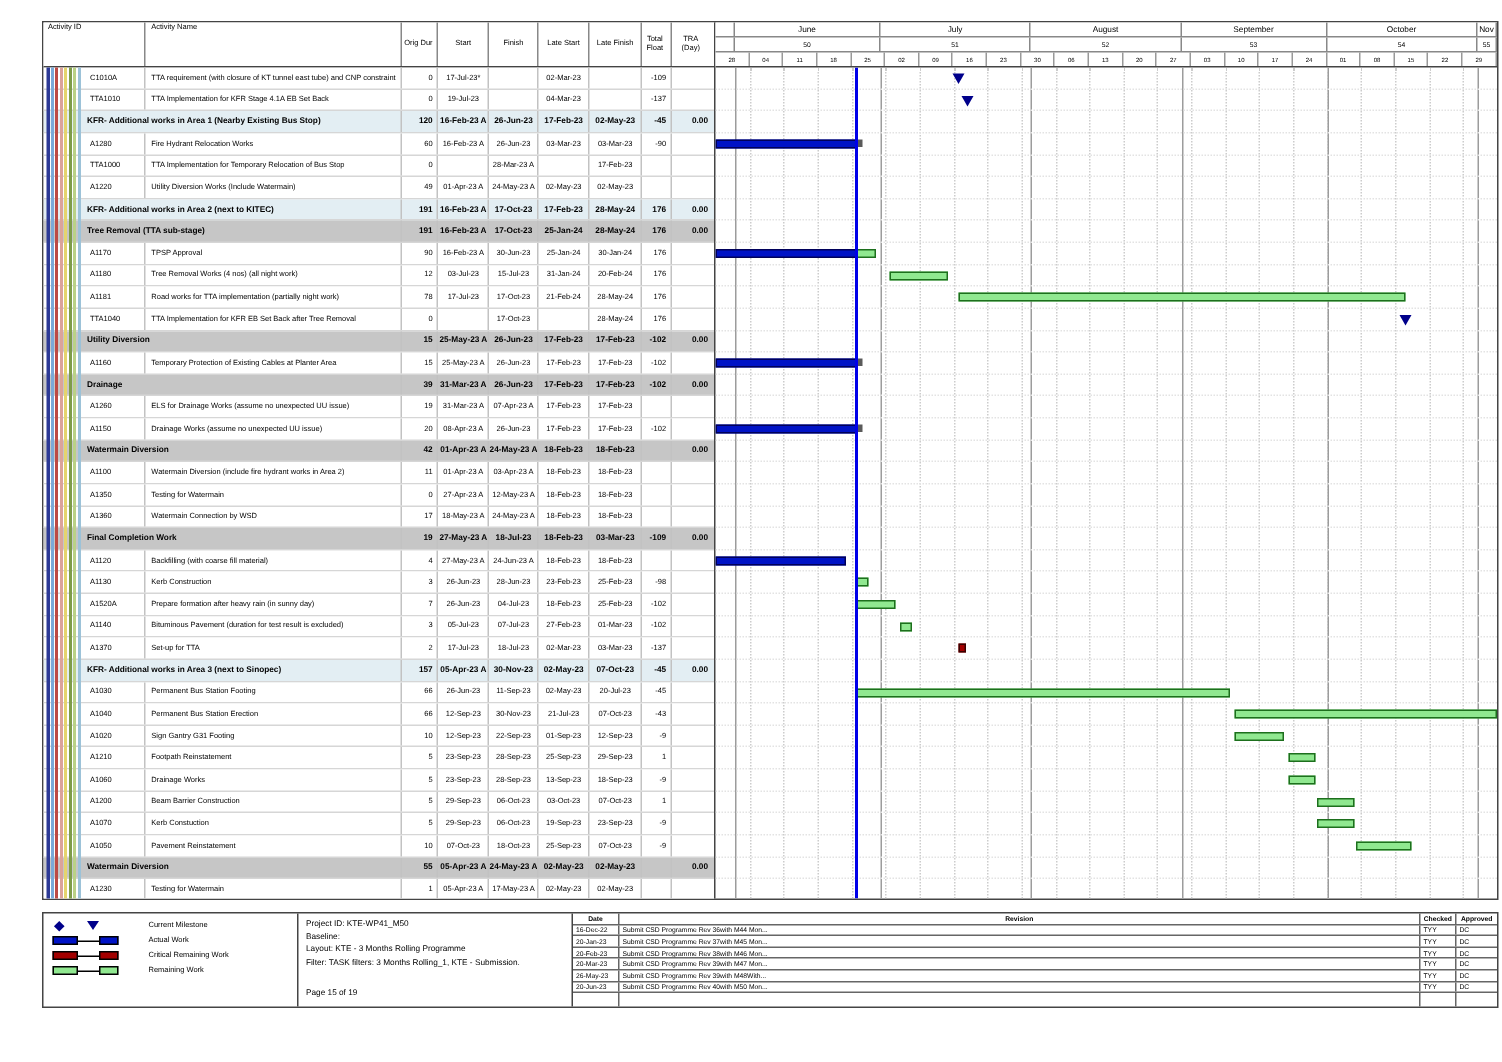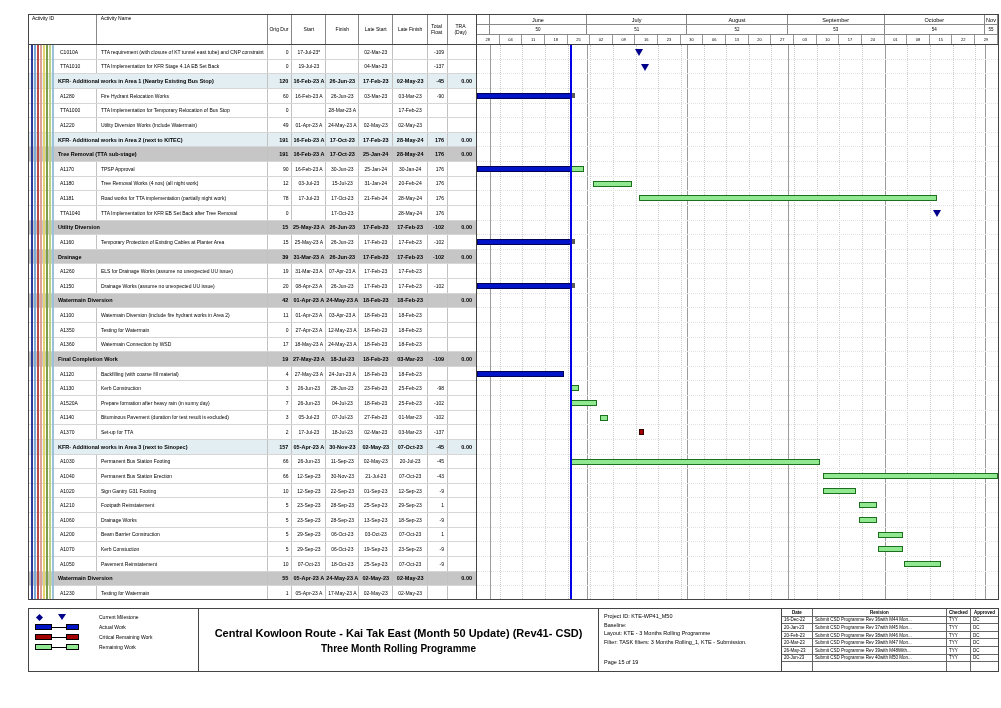--- a/index.html
+++ b/index.html
@@ -722,24 +722,20 @@
       <div class="litem">
         <span class="glyph">
             <span class="g-rect g-rem"></span>
             <span class="g-line"></span>
             <span class="g-rect small g-rem"></span>
           </span>
         <span>Remaining Work</span>
       </div>
     </div>
 
-    <div class="titlebox">
-      <div class="t1">Central Kowloon Route - Kai Tak East (Month 50 Update) (Rev41- CSD)</div>
-      <div class="t2">Three Month Rolling Programme</div>
-    </div>
 
     <div class="infobox">
       <div>Project ID: KTE-WP41_M50</div>
       <div>Baseline:</div>
       <div>Layout: KTE - 3 Months Rolling Programme</div>
       <div>Filter: TASK filters: 3 Months Rolling_1, KTE - Submission.</div>
       <div class="pageline">Page 15 of 19</div>
     </div>
 
     <div class="revbox">

